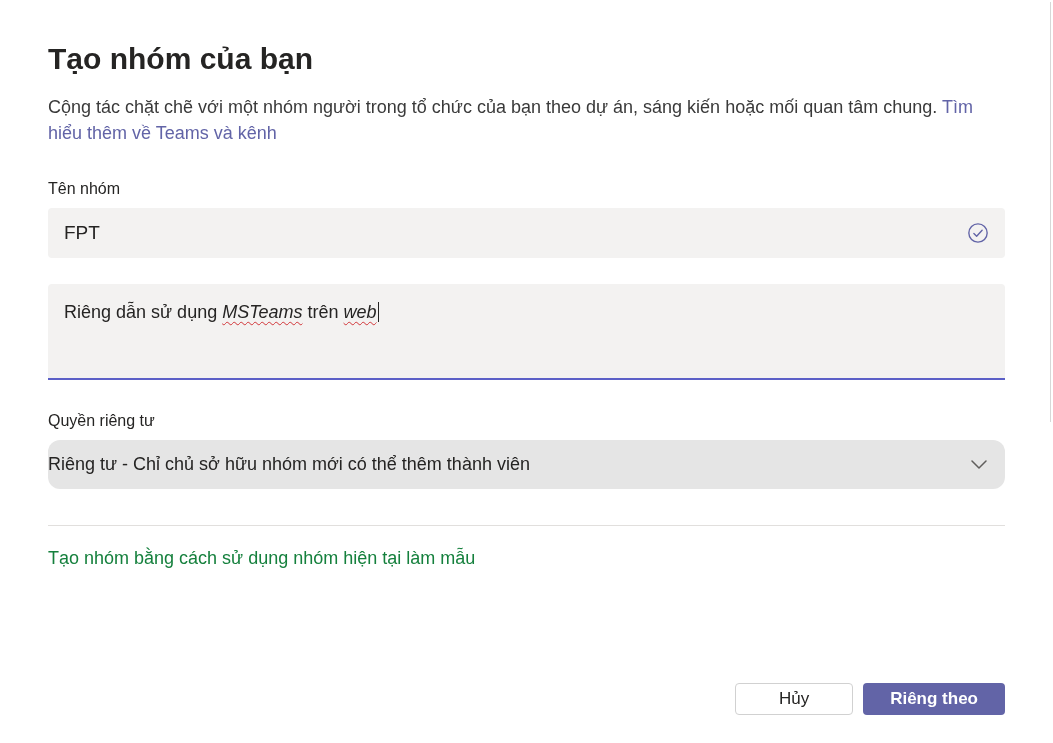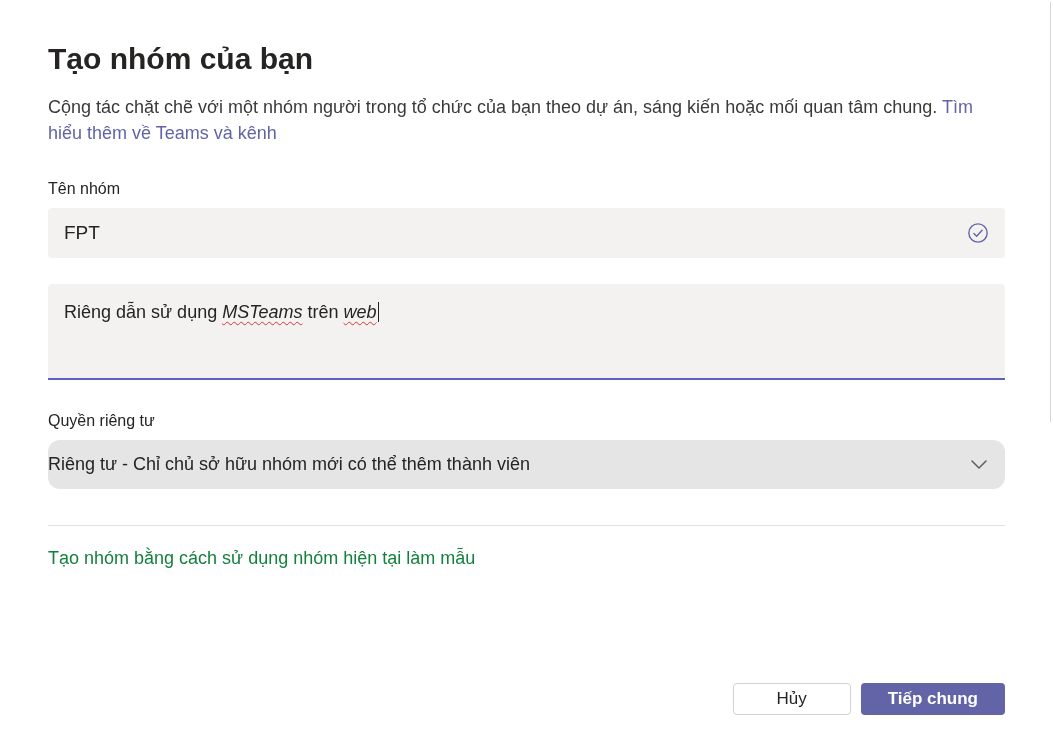--- a/index.html
+++ b/index.html
@@ -214,15 +214,15 @@
       </span>
     </div>
   </div>
 
   <hr class="divider">
 
   <a class="template-link">Tạo nhóm bằng cách sử dụng nhóm hiện tại làm mẫu</a>
 
   <div class="footer">
     <button class="btn btn-secondary">Hủy</button>
-    <button class="btn btn-primary">Tiếp chung</button>
+    <button class="btn btn-primary">Riêng theo</button>
   </div>
 </div>
 
 </body></html>

